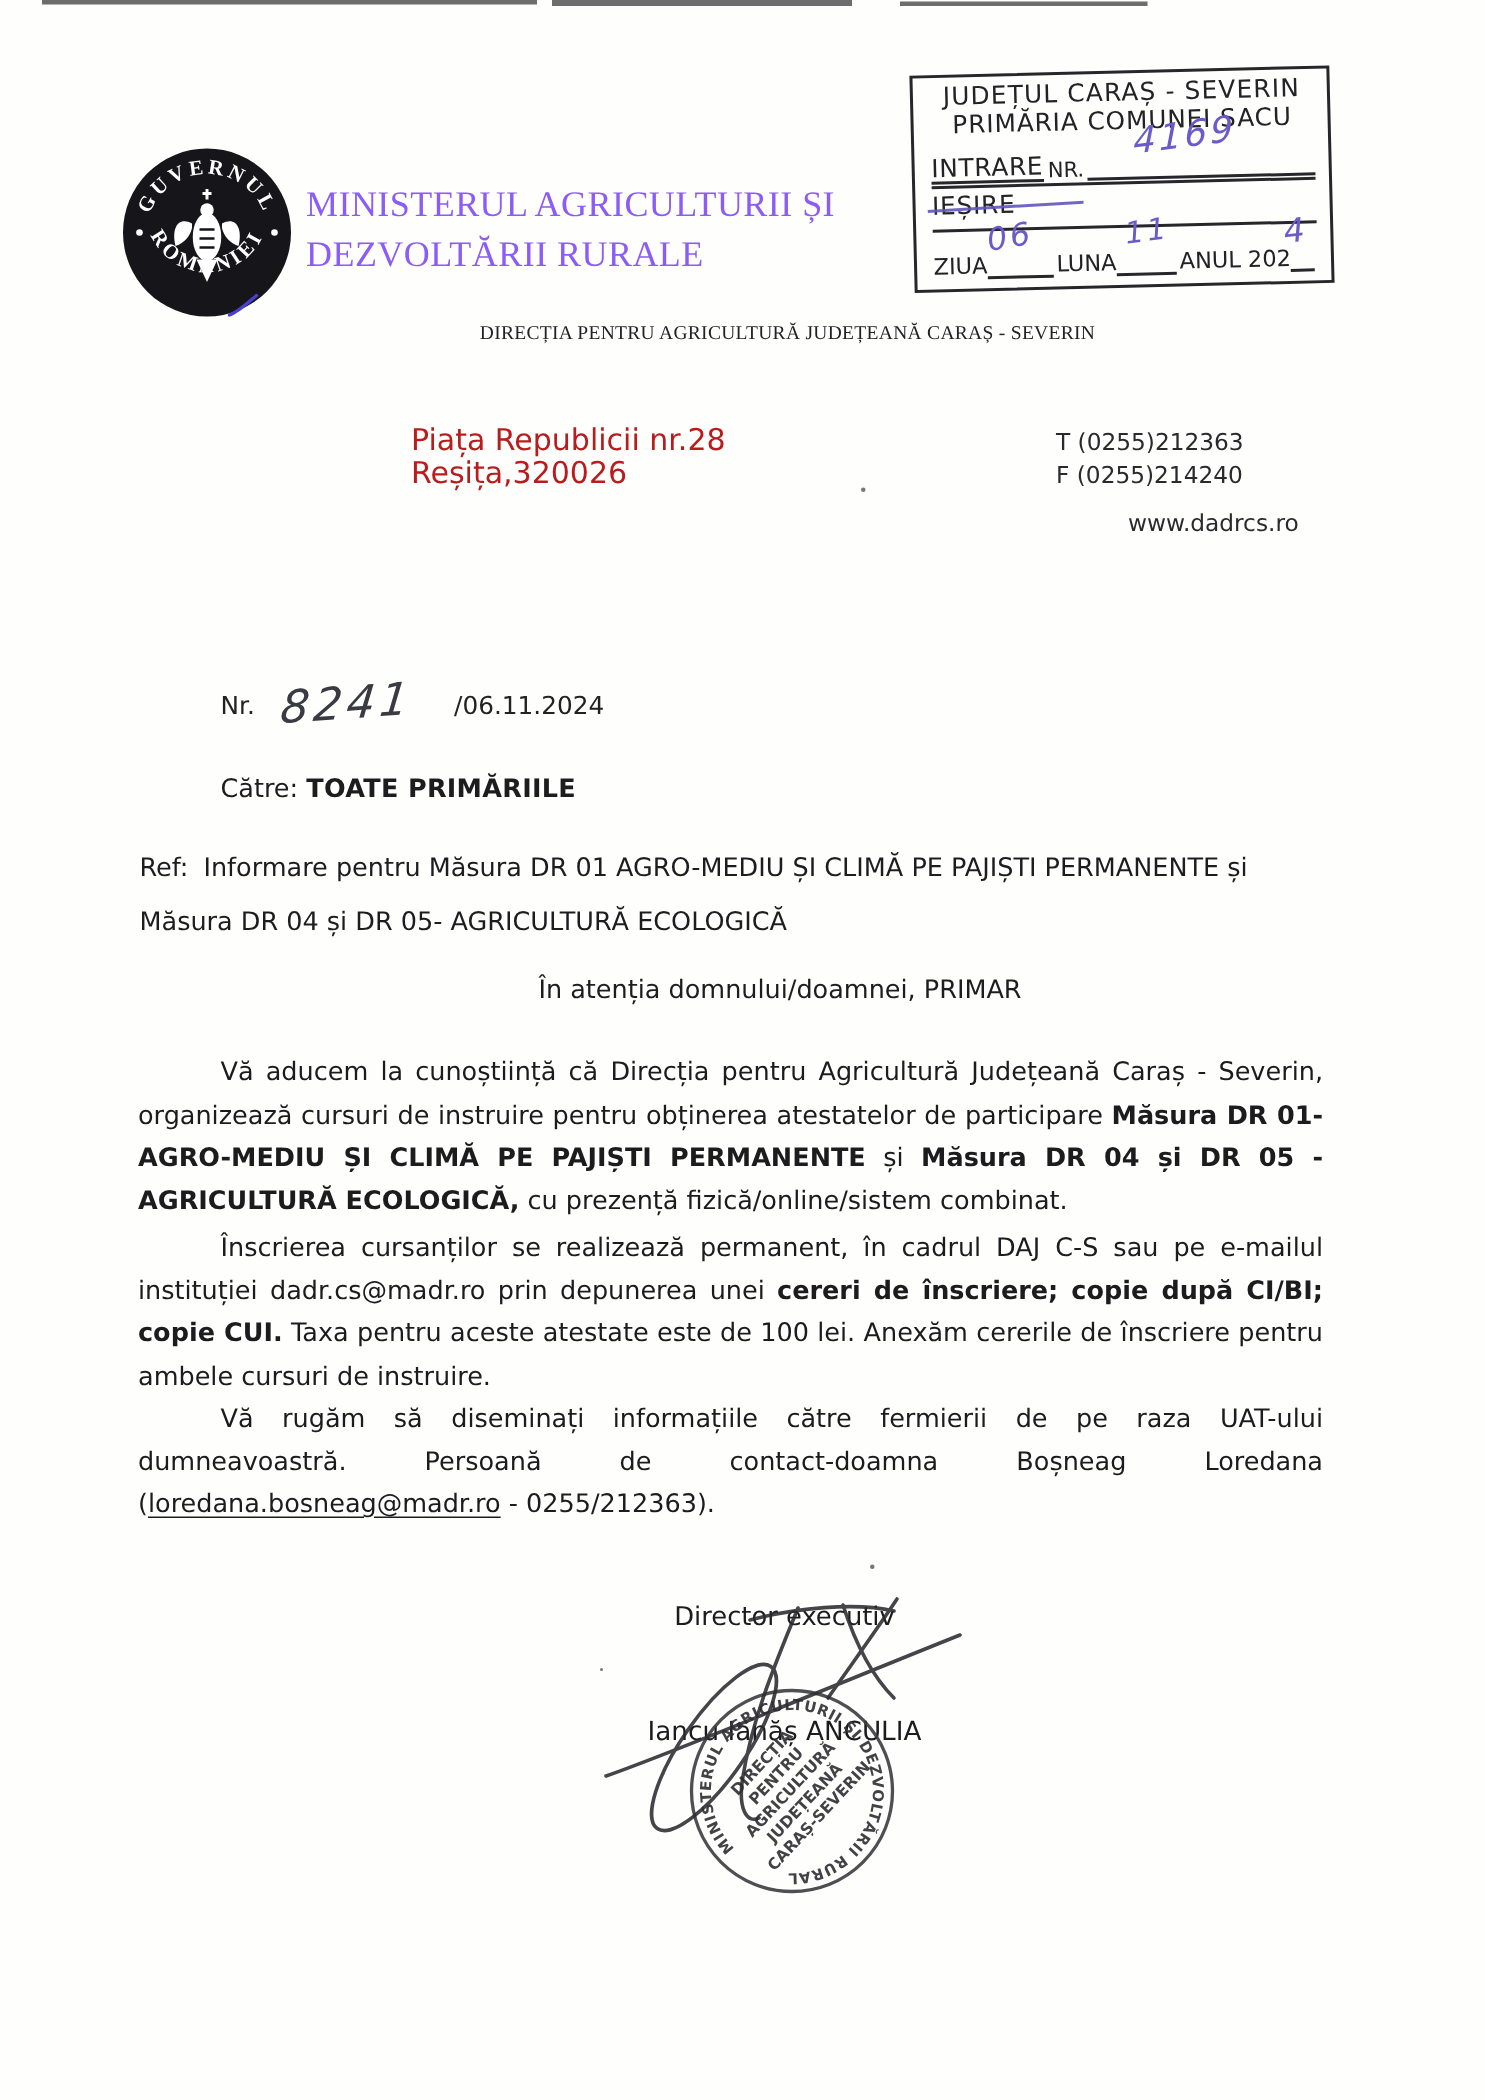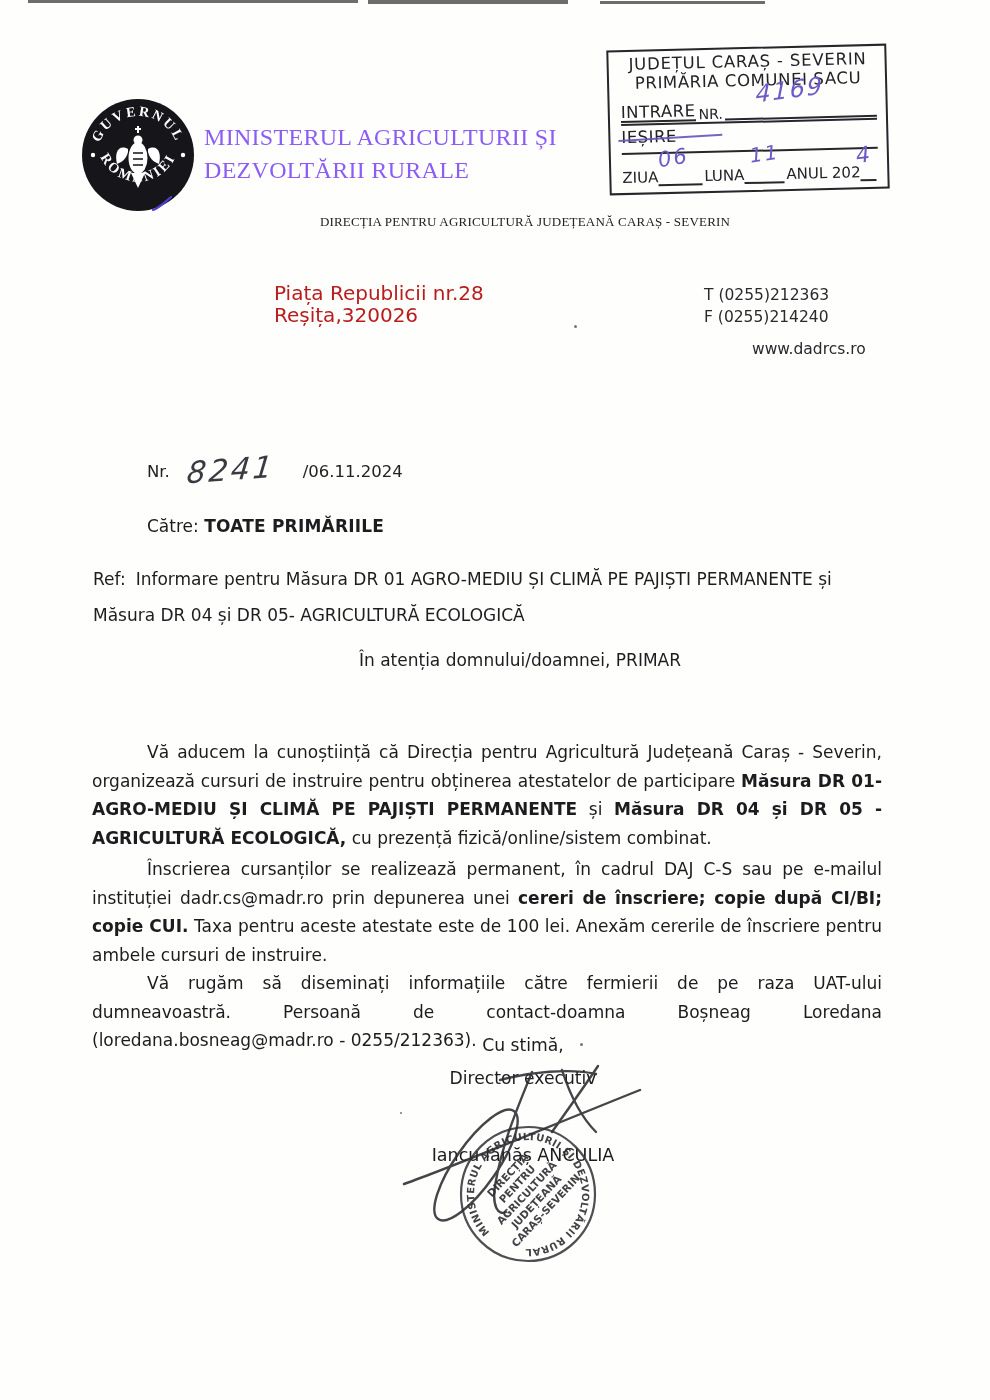--- a/index.html
+++ b/index.html
@@ -61,26 +61,26 @@
   .nr-hand{display:inline-block;font-size:30px;color:#3a3a42;font-style:italic;letter-spacing:3px;
     transform:rotate(-4deg) skewX(-10deg);margin:0 22px 0 12px;position:relative;top:3px;}
   .to-row{position:absolute;left:147px;top:516px;font-size:17px;}
   .to-row b{font-weight:bold;letter-spacing:.2px;}
   .ref{position:absolute;left:93px;top:561px;width:792px;font-size:17px;line-height:36px;color:#1d1d20;}
   .ref .lbl{margin-right:10px;}
   .attention{position:absolute;left:140px;top:650px;width:760px;text-align:center;font-size:17px;}
 
   
   .para{position:absolute;left:92px;width:790px;font-size:17px;line-height:28.5px;
-    text-align:justify;text-indent:55px;color:#1c1c1f;margin-top:37px;}
+    text-align:justify;text-indent:55px;color:#1c1c1f;}
   .p1{top:701px;}
   .p2{top:818px;}
   .p3{top:932px;}
   .para b{font-weight:bold;}
-  .email{text-underline-offset:3px;}
+  .email{text-decoration:underline;text-underline-offset:3px;}
 
   
   .closing-line{position:absolute;left:243px;width:560px;text-align:center;font-size:17.2px;color:#1c1c1f;}
   .c1{top:1035px;}
   .c2{top:1068px;}
   .c3{top:1099px;font-size:17.5px;margin-top:46px;}
 
   .round-stamp{position:absolute;left:427px;top:1094px;pointer-events:none;}
   .signature{position:absolute;left:380px;top:1050px;pointer-events:none;}
 </style>
@@ -189,21 +189,20 @@
   <div class="para p1">
     <span>Vă aducem la cunoștiință că Direcția pentru Agricultură Județeană Caraș - Severin, organizează cursuri de instruire pentru obținerea atestatelor de participare </span><b>Măsura DR 01- AGRO-MEDIU ȘI CLIMĂ PE PAJIȘTI PERMANENTE</b><span> și </span><b>Măsura DR 04 și DR 05 -AGRICULTURĂ ECOLOGICĂ,</b><span> cu prezență fizică/online/sistem combinat.</span>
   </div>
   <div class="para p2">
     <span>Înscrierea cursanților se realizează permanent, în cadrul DAJ C-S sau pe e-mailul instituției dadr.cs@madr.ro prin depunerea unei </span><b>cereri de înscriere; copie după CI/BI; copie CUI.</b><span> Taxa pentru aceste atestate este de 100 lei. Anexăm cererile de înscriere pentru ambele cursuri de instruire.</span>
   </div>
   <div class="para p3">
     <span>Vă rugăm să diseminați informațiile către fermierii de pe raza UAT-ului dumneavoastră. Persoană de contact-doamna Boșneag Loredana (</span><span class="email">loredana.bosneag@madr.ro</span><span> - 0255/212363).</span>
   </div>
 
-  <div class="closing-line c1">Cu stimă,</div>
   <div class="closing-line c2">Director executiv</div>
   <div class="closing-line c3">Iancu Ianăș ANCULIA</div>
 
   <svg class="round-stamp" width="202" height="202" viewBox="0 0 202 202">
     <defs>
       <path id="stampRing" d="M 62.8 138.2 A 54 54 0 1 1 139.2 138.2 A 54 54 0 0 1 101 155"></path>
     </defs>
     <circle cx="101" cy="100" r="67" fill="none" stroke="#3b3b40" stroke-width="2.2" opacity="0.9"></circle>
     <text font-family="DejaVu Sans, sans-serif" font-size="10" font-weight="bold" fill="#38383d" letter-spacing="0.4" opacity="0.95">
       <textPath href="#stampRing" startOffset="0%">MINISTERUL AGRICULTURII ȘI DEZVOLTĂRII RURALE</textPath>

